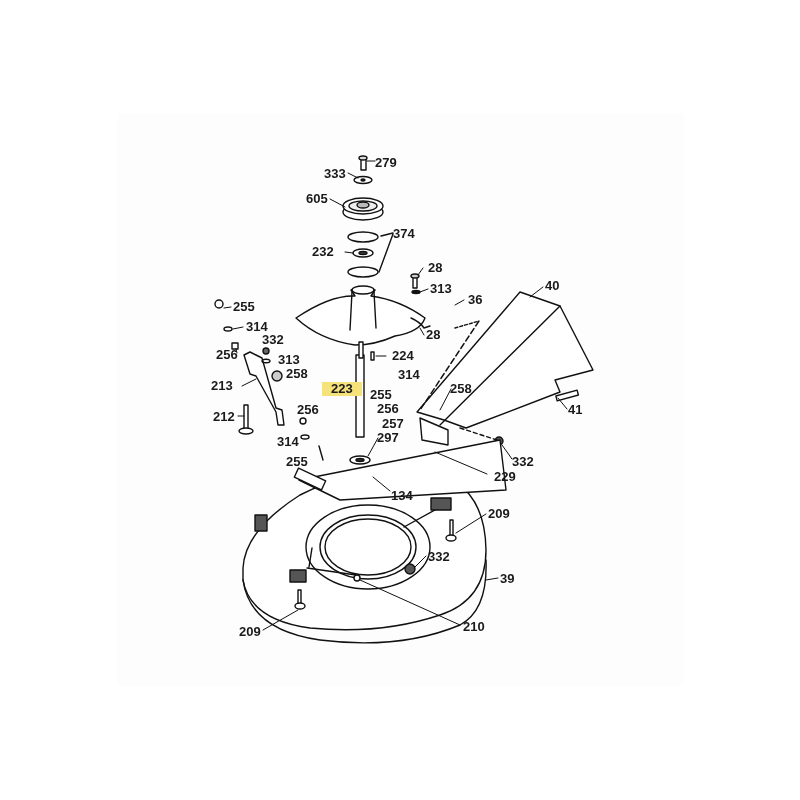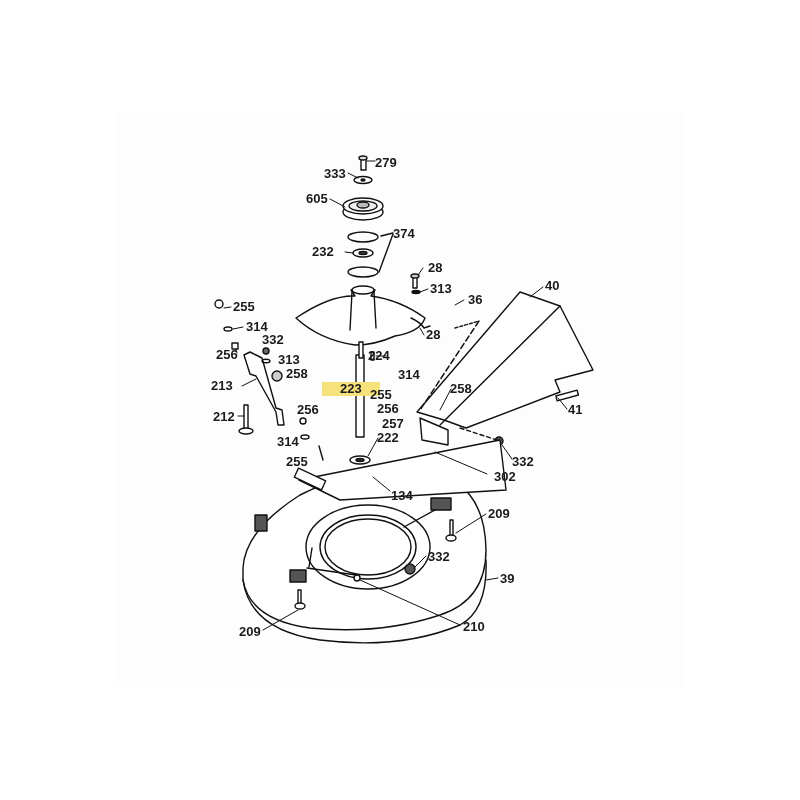--- a/index.html
+++ b/index.html
@@ -1,20 +1,20 @@
 <!DOCTYPE html>
 <html><head>
 <meta charset="utf-8">
 <style>
   html, body { margin:0; padding:0; background:#ffffff; }
   body { width:800px; height:800px; position:relative; overflow:hidden; font-family:"Liberation Sans", sans-serif; }
   .sheet { position:absolute; left:117px; top:113px; width:567px; height:573px; background:#fdfdfd; border-radius:4px; }
   svg.drawing { position:absolute; left:0; top:0; width:800px; height:800px; }
   .lbl { position:absolute; font-family:"Liberation Sans", sans-serif; font-weight:bold; font-size:13px; color:#1a1a1a; line-height:14px; white-space:nowrap; }
-  .lbl.hl { background:#f5e27a; padding:0 18px; }
+  .lbl.hl { background:#f5e27a; padding:0 9px; }
 </style>
 </head>
 <body>
 
 <div class="sheet"></div>
 
 <svg class="drawing" viewBox="0 0 800 800" fill="none" stroke="#111" stroke-width="1.4" stroke-linejoin="round" stroke-linecap="round">
 
   <g>
     <rect x="361" y="158" width="5" height="12" fill="#fff"></rect>
@@ -137,37 +137,37 @@
   <span class="lbl" style="left:312px;top:245px">232</span>
   <span class="lbl" style="left:428px;top:261px">28</span>
   <span class="lbl" style="left:430px;top:282px">313</span>
   <span class="lbl" style="left:468px;top:293px">36</span>
   <span class="lbl" style="left:545px;top:279px">40</span>
   <span class="lbl" style="left:233px;top:300px">255</span>
   <span class="lbl" style="left:246px;top:320px">314</span>
   <span class="lbl" style="left:426px;top:328px">28</span>
   <span class="lbl" style="left:262px;top:333px">332</span>
   <span class="lbl" style="left:216px;top:348px">256</span>
-  <span class="lbl" style="left:368px;top:349px">224</span>
+  <span class="lbl" style="left:392px;top:349px">224</span>
   <span class="lbl" style="left:278px;top:353px">313</span>
   <span class="lbl" style="left:286px;top:367px">258</span>
   <span class="lbl" style="left:398px;top:368px">314</span>
   <span class="lbl" style="left:211px;top:379px">213</span>
   <span class="lbl hl" style="left:322px;top:382px">223</span>
   <span class="lbl" style="left:450px;top:382px">258</span>
   <span class="lbl" style="left:370px;top:388px">255</span>
   <span class="lbl" style="left:297px;top:403px">256</span>
   <span class="lbl" style="left:377px;top:402px">256</span>
   <span class="lbl" style="left:568px;top:403px">41</span>
   <span class="lbl" style="left:213px;top:410px">212</span>
   <span class="lbl" style="left:382px;top:417px">257</span>
   <span class="lbl" style="left:277px;top:435px">314</span>
-  <span class="lbl" style="left:377px;top:431px">222</span>
+  <span class="lbl" style="left:377px;top:431px">297</span>
   <span class="lbl" style="left:286px;top:455px">255</span>
   <span class="lbl" style="left:512px;top:455px">332</span>
-  <span class="lbl" style="left:494px;top:470px">302</span>
+  <span class="lbl" style="left:494px;top:470px">229</span>
   <span class="lbl" style="left:391px;top:489px">134</span>
   <span class="lbl" style="left:488px;top:507px">209</span>
   <span class="lbl" style="left:428px;top:550px">332</span>
   <span class="lbl" style="left:500px;top:572px">39</span>
   <span class="lbl" style="left:239px;top:625px">209</span>
   <span class="lbl" style="left:463px;top:620px">210</span>
 </div>
 
 </body></html>

